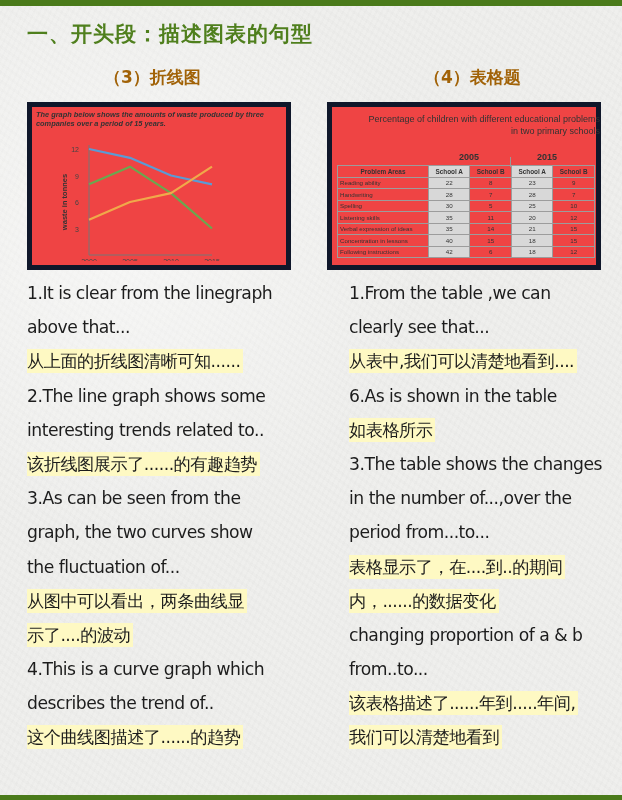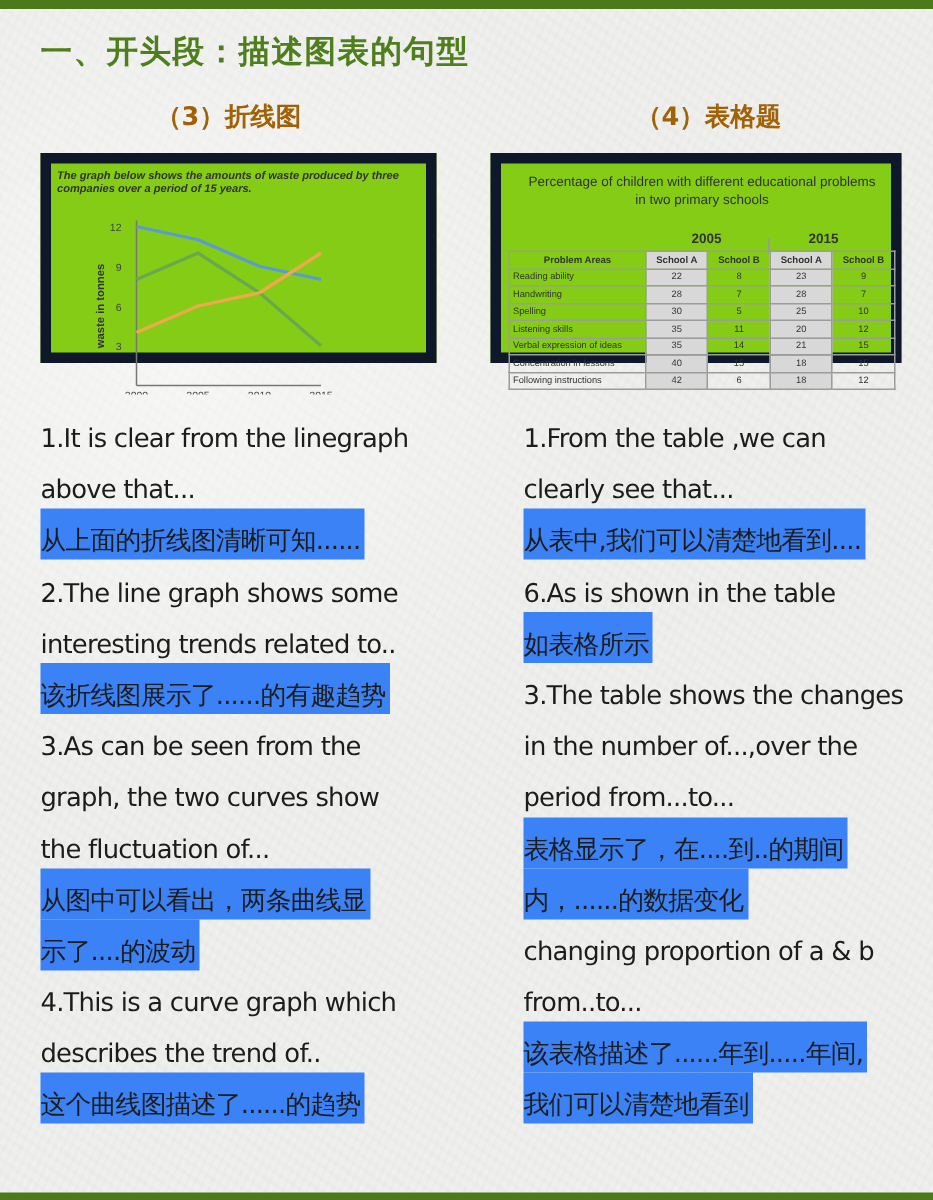--- a/index.html
+++ b/index.html
@@ -19,35 +19,35 @@
       position: absolute; left: 27px; top: 20px;
       font-size: 21px; font-weight: bold; color: #4f7f1d; letter-spacing: 1px;
     }
     .sub-title {
       position: absolute; top: 66px; font-size: 17px; font-weight: bold; color: #a16207;
     }
     .sub-left { left: 104px; }
     .sub-right { left: 384px; margin-left: 40px; }
 
     .figure {
-      position: absolute; top: 102px; height: 140px; background: #84cc16;
-      border: 7px solid #0f172a; box-sizing: border-box;
+      position: absolute; top: 102px; height: 168px; background: #ef4444;
+      border: 5px solid #0f172a; box-sizing: border-box;
     }
     .fig-left { left: 27px; width: 264px; }
     .fig-right { left: 327px; width: 274px; }
 
     .graph-caption {
       position: absolute; left: 4px; top: 3px; width: 254px;
       font-family: "Liberation Sans", sans-serif; font-size: 7.4px;
       font-style: italic; font-weight: bold; line-height: 9px; color: #333;
     }
     .graph-svg { position: absolute; left: 0; top: 0; }
 
     .tbl-title {
-      position: absolute; left: 0; top: 6px; width: 268px; text-align: center;
+      position: absolute; left: 0; top: 6px; width: 268px; text-align: right;
       font-family: "Liberation Sans", sans-serif; font-size: 9px; line-height: 12px; color: #333;
     }
     .year-row { position: absolute; top: 45px; left: 0; width: 268px; height: 12px; }
     .year { position: absolute; font-family: "Liberation Sans", sans-serif; font-size: 9px; font-weight: bold; color: #333; }
     .year-divider { position: absolute; left: 178px; top: 50px; width: 1px; height: 10px; background: #999; }
     table.data {
       position: absolute; left: 5px; top: 58px; width: 258px;
       border-collapse: collapse; font-family: "Liberation Sans", sans-serif; font-size: 6.2px; color: #333;
     }
     table.data th, table.data td {
@@ -58,21 +58,21 @@
     table.data .shade { background: #d8d8d8; }
 
     .col { position: absolute; top: 276px; }
     .col-left { left: 27px; width: 280px; }
     .col-right { left: 329px; width: 280px; margin-left: 20px; }
     .line {
       font-family: "DejaVu Sans", sans-serif; font-size: 17.2px; line-height: 34.2px;
       height: 34.2px; white-space: nowrap; letter-spacing: -0.5px;
     }
     .line.zh { }
-    .hl { background: #3b82f6; padding: 12px 3px 2px 0; }
+    .hl { background: #fef9c3; padding: 2px 3px 2px 0; }
   </style>
 </head>
 <body>
 
 <div class="bar-top"></div>
 
 <div class="page-title">一、开头段：描述图表的句型</div>
 <div class="sub-title sub-left">（3）折线图</div>
 <div class="sub-title sub-right">（4）表格题</div>
 

